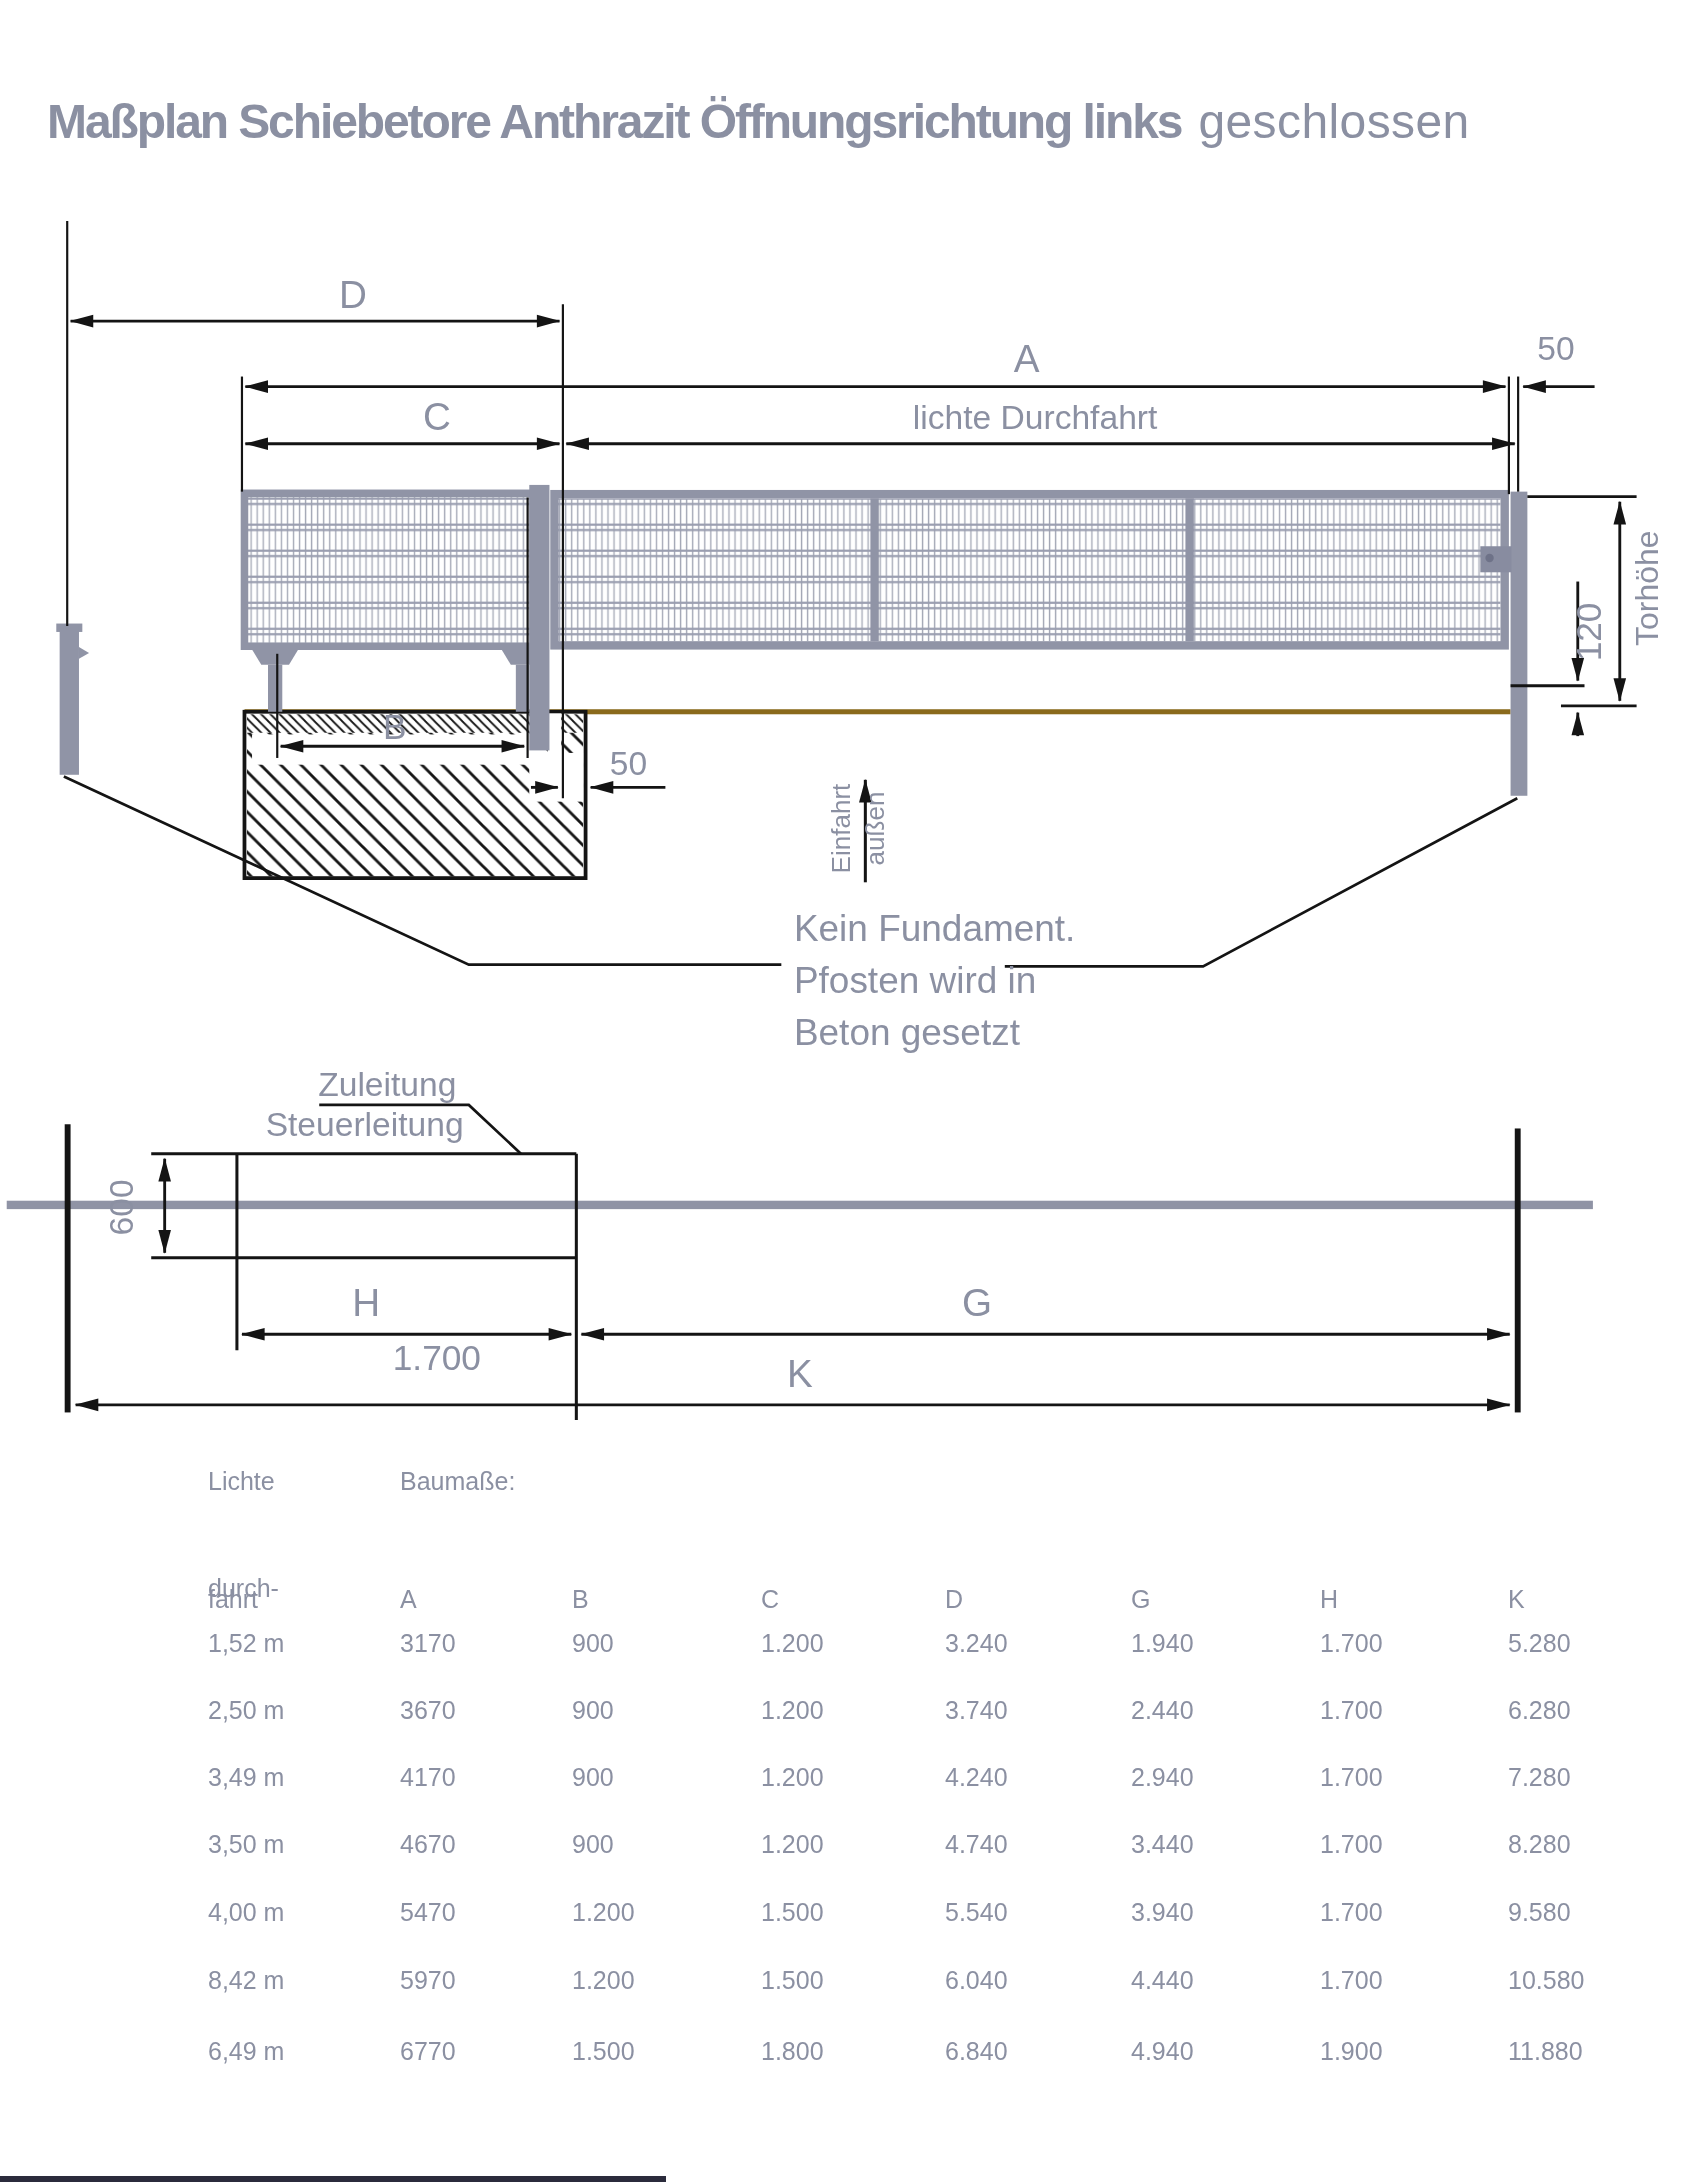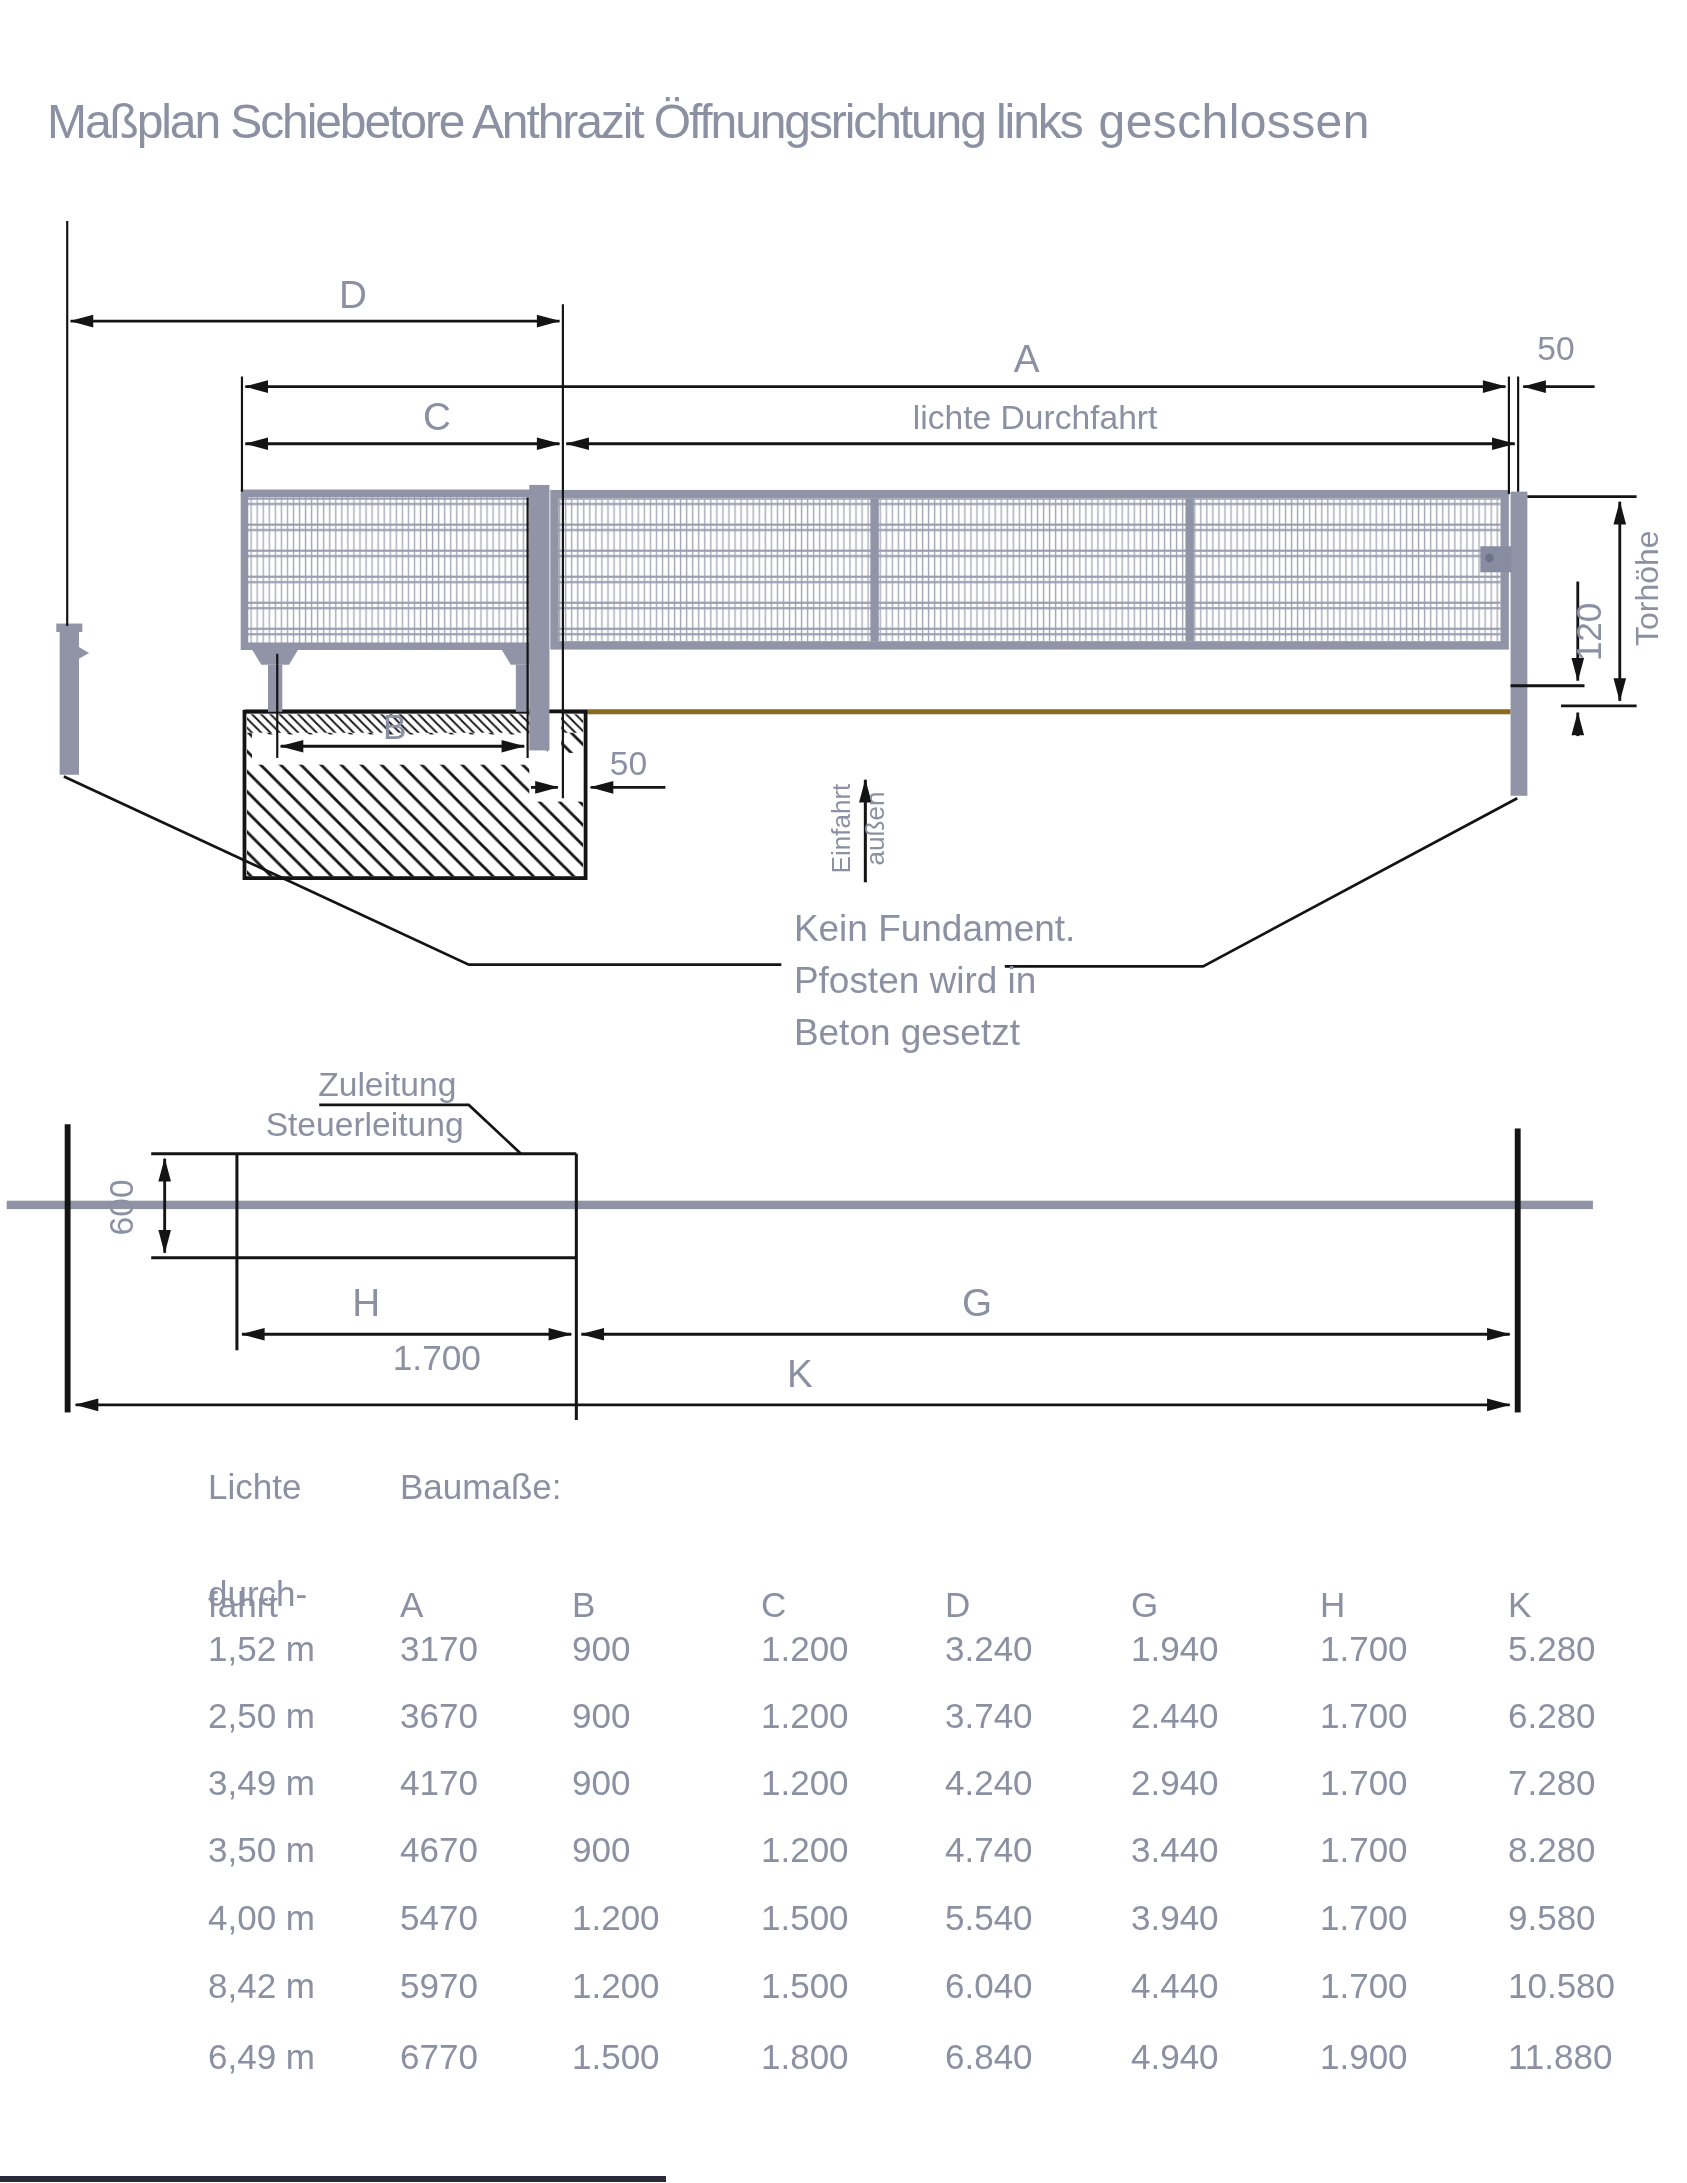--- a/index.html
+++ b/index.html
@@ -1,23 +1,23 @@
 <!DOCTYPE html>
 <html style="font-size:13.4px"><head>
 <meta charset="utf-8">
 <style>
   html,body{margin:0;padding:0;background:#ffffff;}
   #canvas{position:relative;width:1687px;height:2183px;background:#fff;overflow:hidden;
           font-family:"Liberation Sans","DejaVu Sans",sans-serif;color:#8b90a2;}
   #drawing{position:absolute;left:0;top:0;}
   .title{position:absolute;left:47px;top:94px;font-size:48px;white-space:nowrap;color:#8b90a2;}
-  .title .cond{letter-spacing:-2.1px;}
+  .title .cond{letter-spacing:-2.1px;font-weight:bold;}
   .title .wide{letter-spacing:0.4px;margin-left:17px;}
   
-  .trow{position:absolute;left:0;width:1687px;height:52px;font-size:35px;color:#8b90a2;}
+  .trow{position:absolute;left:0;width:1687px;height:52px;font-size:25px;color:#8b90a2;}
   .trow span{position:absolute;white-space:nowrap;}
   .c0{left:208px;} .c1{left:400px;} .c2{left:572px;} .c3{left:761px;}
   .c4{left:945px;} .c5{left:1131px;} .c6{left:1320px;} .c7{left:1508px;}
   .bottom-edge{position:absolute;left:0;top:2176px;width:666px;height:5.9px;background:#2b2b3c;}
 </style>
 </head>
 <body>
 
 <div id="canvas">
 

